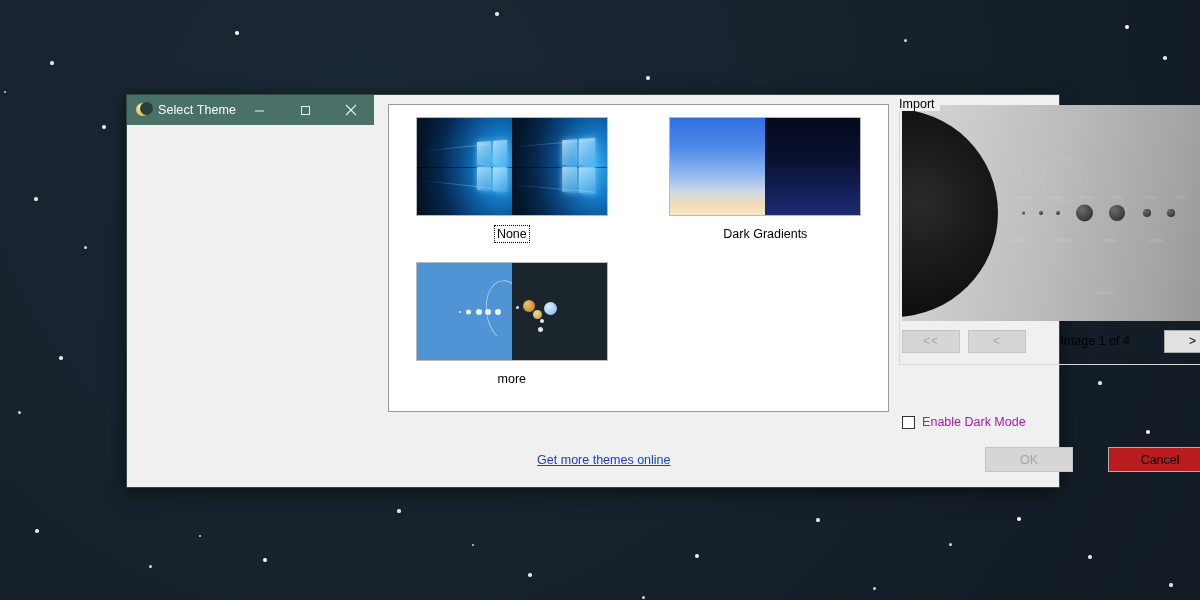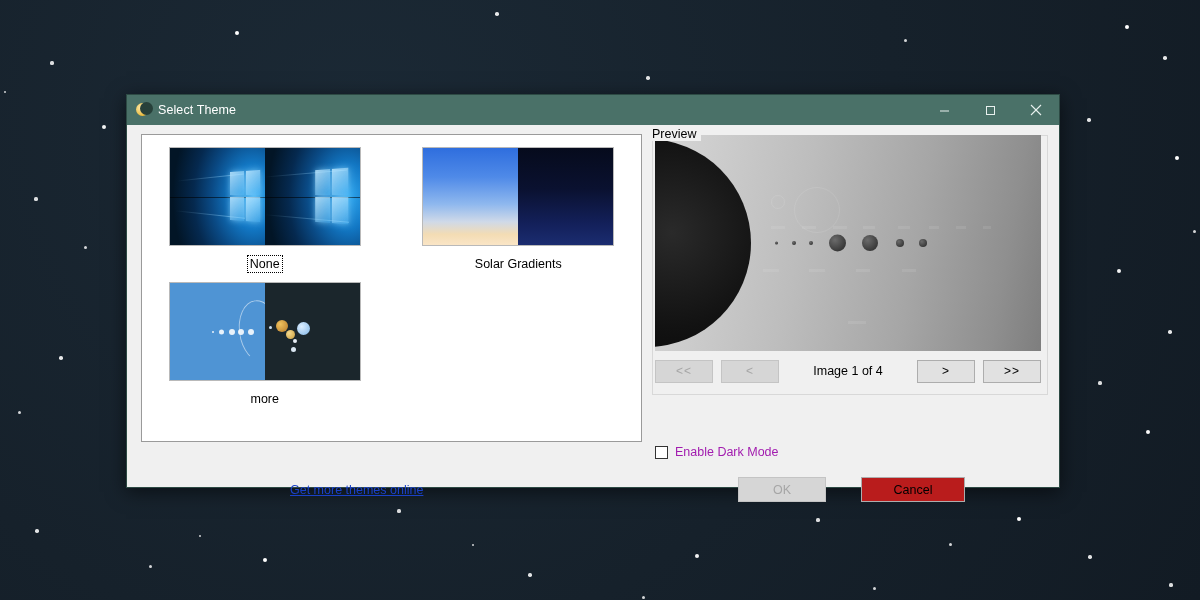--- a/index.html
+++ b/index.html
@@ -35,21 +35,21 @@
   #dialog {
     position: absolute;
     left: 126px;
     top: 94px;
     width: 934px;
     height: 394px;
     background: #f0f0f0;
     border: 1px solid #2d4a44;
     box-shadow: 0 4px 18px rgba(0,0,0,.55);
     display: flex;
-    flex-direction: column;
+    flex-direction: row;
   }
 
   
   #titlebar {
     height: 30px;
     background: #4a7168;
     display: flex;
     align-items: center;
     flex: 0 0 auto;
   }
@@ -99,21 +99,21 @@
     position: absolute;
     left: 14px; top: 9px;
     width: 501px; height: 308px;
     background: #ffffff;
     border: 1px solid #9a9a9a;
     padding: 8px 10px;
   }
   .theme-grid {
     display: grid;
     grid-template-columns: 1fr 1fr;
-    gap: 6px 28px;
+    gap: 16px 28px;
   }
   .theme-item {
     display: flex;
     flex-direction: column;
     align-items: center;
     padding-top: 4px;
   }
   .thumb {
     width: 192px; height: 99px;
     border: 1px solid #b9b9b9;
@@ -524,21 +524,21 @@
 
         <div class="theme-item">
           <div class="thumb">
             <div class="half">
               <div class="solar-light"></div>
             </div>
             <div class="half">
               <div class="solar-dark"></div>
             </div>
           </div>
-          <div class="theme-label">Solar Gradients</div>
+          <div class="theme-label">Dark Gradients</div>
         </div>
 
         <div class="theme-item">
           <div class="thumb">
             <div class="half">
               <div class="space-light">
                 <div class="dot" style="left:44%;width:2px;height:2px;"></div>
                 <div class="dot" style="left:52%;width:5px;height:5px;"></div>
                 <div class="dot" style="left:62%;width:6px;height:6px;"></div>
                 <div class="dot" style="left:72%;width:6px;height:6px;"></div>
@@ -557,21 +557,21 @@
               </div>
             </div>
           </div>
           <div class="theme-label">more</div>
         </div>
 
       </div>
     </div>
 
     <div id="preview-group">
-      <div id="preview-legend">Preview</div>
+      <div id="preview-legend">Import</div>
       <div id="preview-frame"></div>
 
       <div id="preview-image">
         <div class="sun-body"></div>
         <div class="ghost" style="left:36%;top:24%;width:46px;height:46px;"></div>
         <div class="ghost" style="left:30%;top:28%;width:14px;height:14px;"></div>
         <div class="gtick" style="left:30%;top:42%;width:14px;"></div>
         <div class="gtick" style="left:38%;top:42%;width:14px;"></div>
         <div class="gtick" style="left:46%;top:42%;width:14px;"></div>
         <div class="gtick" style="left:54%;top:42%;width:12px;"></div>

